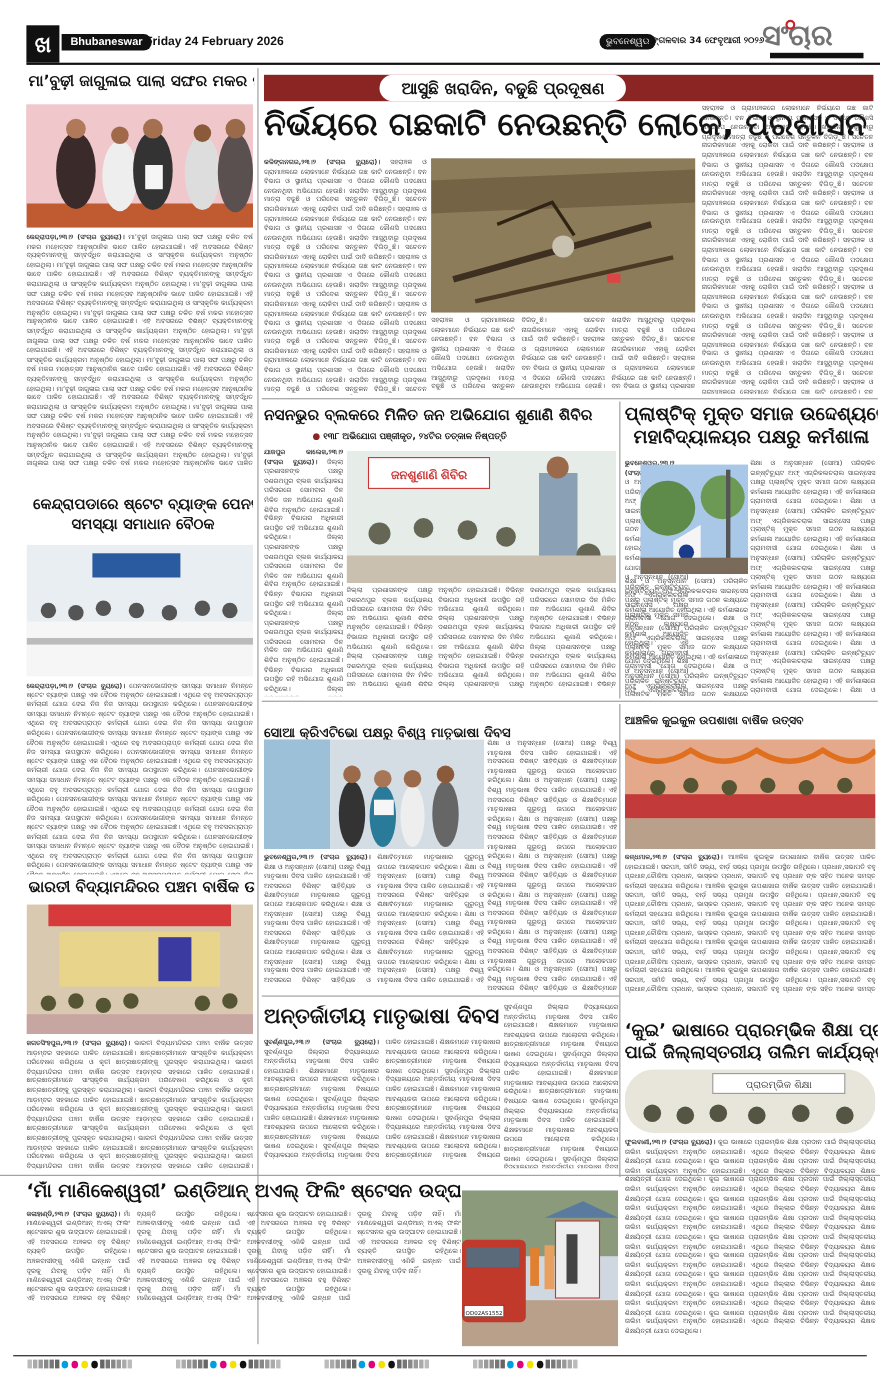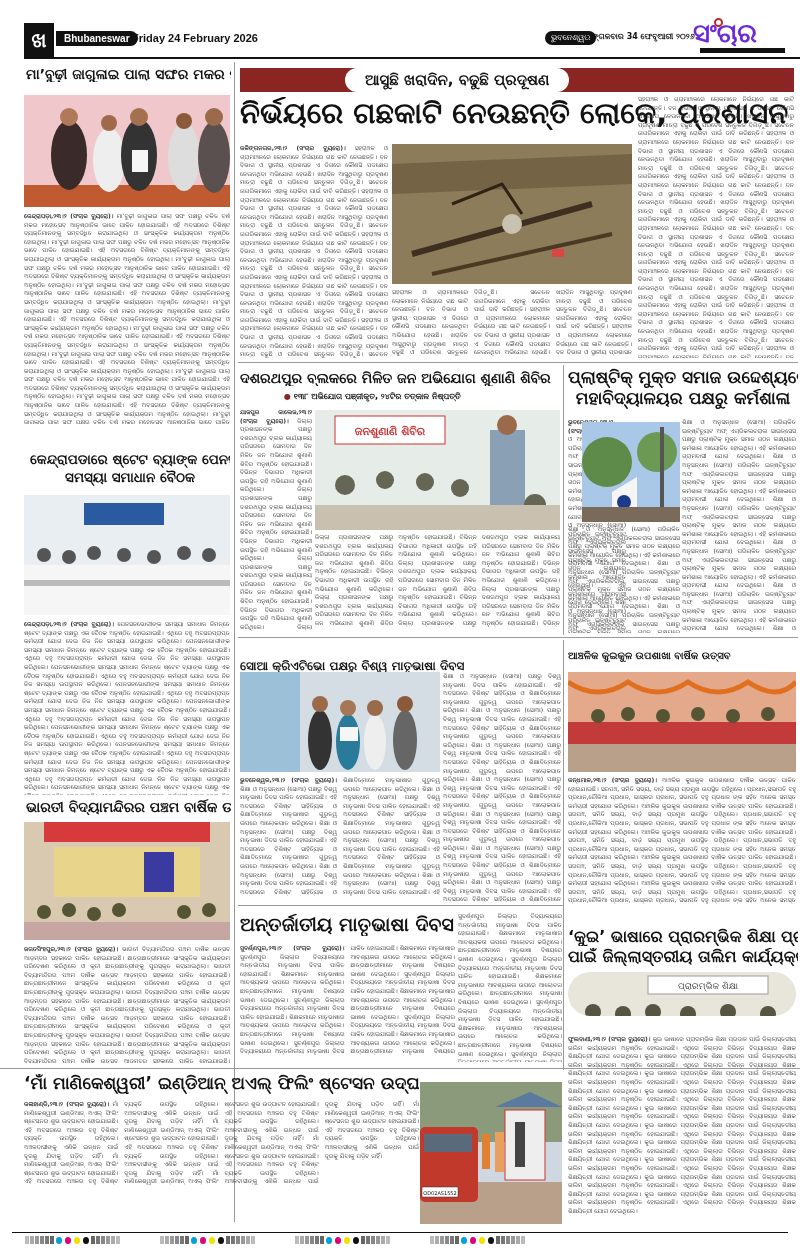--- a/index.html
+++ b/index.html
@@ -3,21 +3,21 @@
 <meta charset="utf-8">
 <style>
   * { box-sizing: border-box; margin: 0; padding: 0; }
   body { width: 800px; height: 1259px; background: #fff; font-family: "DejaVu Sans", sans-serif; color: #111; position: relative; overflow: hidden; }
   .abs { position: absolute; }
   .hdr-page { left: 24px; top: 23px; width: 30px; height: 34px; background: #111; color: #fff; font-weight: bold; font-size: 20px; text-align: center; line-height: 34px; }
   .hdr-city { left: 56px; top: 31px; background: #111; color: #fff; font-size: 10px; font-weight: bold; padding: 2px 8px; border-radius: 0 8px 8px 0; font-family: "Liberation Sans", sans-serif; }
   .hdr-date { left: 132px; top: 32px; font-size: 11px; font-weight: bold; font-family: "Liberation Sans", sans-serif; }
   .hdr-city-or { left: 545px; top: 31px; background: #111; color: #fff; font-size: 8px; padding: 2px 6px; border-radius: 8px; }
   .hdr-date-or { left: 586px; top: 32px; font-size: 8px; font-weight: bold; }
-  .hdr-logo { left: 693px; top: 18px; font-size: 26px; font-weight: bold; color: #6d28d9; }
+  .hdr-logo { left: 693px; top: 18px; font-size: 26px; font-weight: bold; color: #737373; }
   .hdr-logo-dot { left: 714px; top: 18px; width: 9px; height: 9px; border: 2px solid #c0272d; border-radius: 50%; }
   .hdr-logo-band { left: 700px; top: 48px; width: 85px; height: 5px; background: #111; }
   .hdr-rule { left: 24px; top: 57px; width: 776px; height: 2px; background: #111; }
 
   .vrule { background: #999; width: 1px; }
   .hrule { background: #999; height: 1px; }
   .hl { font-weight: bold; color: #111; line-height: 1.15; white-space: nowrap; overflow: hidden; }
   .body-text { font-size: 6px; line-height: 8.6px; color: #333; text-align: justify; overflow: hidden; }
   .photo { overflow: hidden; }
 
@@ -147,30 +147,30 @@
       <rect x="0" y="100" width="206" height="18" fill="#c7a5a0"></rect>
     </svg>
   </div>
   <div class="abs body-text" style="left:24px;top:945px;width:206px;height:118px;">
     <b>ଜଗତସିଂହପୁର,୨୩।୨ (ସଂଚାର ବ୍ୟୁରୋ)।</b>
     <span class="rep"> ଭାରତୀ ବିଦ୍ୟାମନ୍ଦିରର ପଞ୍ଚମ ବାର୍ଷିକ ଉତ୍ସବ ଆଡ଼ମ୍ବର ସହକାରେ ପାଳିତ ହୋଇଯାଇଛି। ଛାତ୍ରଛାତ୍ରୀମାନେ ସାଂସ୍କୃତିକ କାର୍ଯ୍ୟକ୍ରମ ପରିବେଷଣ କରିଥିଲେ ଓ କୃତୀ ଛାତ୍ରଛାତ୍ରୀଙ୍କୁ ପୁରସ୍କୃତ କରାଯାଇଥିଲା। ଭାରତୀ ବିଦ୍ୟାମନ୍ଦିରର ପଞ୍ଚମ ବାର୍ଷିକ ଉତ୍ସବ ଆଡ଼ମ୍ବର ସହକାରେ ପାଳିତ ହୋଇଯାଇଛି। ଛାତ୍ରଛାତ୍ରୀମାନେ ସାଂସ୍କୃତିକ କାର୍ଯ୍ୟକ୍ରମ ପରିବେଷଣ କରିଥିଲେ ଓ କୃତୀ ଛାତ୍ରଛାତ୍ରୀଙ୍କୁ ପୁରସ୍କୃତ କରାଯାଇଥିଲା। ଭାରତୀ ବିଦ୍ୟାମନ୍ଦିରର ପଞ୍ଚମ ବାର୍ଷିକ ଉତ୍ସବ ଆଡ଼ମ୍ବର ସହକାରେ ପାଳିତ ହୋଇଯାଇଛି। ଛାତ୍ରଛାତ୍ରୀମାନେ ସାଂସ୍କୃତିକ କାର୍ଯ୍ୟକ୍ରମ ପରିବେଷଣ କରିଥିଲେ ଓ କୃତୀ ଛାତ୍ରଛାତ୍ରୀଙ୍କୁ ପୁରସ୍କୃତ କରାଯାଇଥିଲା। ଭାରତୀ ବିଦ୍ୟାମନ୍ଦିରର ପଞ୍ଚମ ବାର୍ଷିକ ଉତ୍ସବ ଆଡ଼ମ୍ବର ସହକାରେ ପାଳିତ ହୋଇଯାଇଛି। ଛାତ୍ରଛାତ୍ରୀମାନେ ସାଂସ୍କୃତିକ କାର୍ଯ୍ୟକ୍ରମ ପରିବେଷଣ କରିଥିଲେ ଓ କୃତୀ ଛାତ୍ରଛାତ୍ରୀଙ୍କୁ ପୁରସ୍କୃତ କରାଯାଇଥିଲା। ଭାରତୀ ବିଦ୍ୟାମନ୍ଦିରର ପଞ୍ଚମ ବାର୍ଷିକ ଉତ୍ସବ ଆଡ଼ମ୍ବର ସହକାରେ ପାଳିତ ହୋଇଯାଇଛି। ଛାତ୍ରଛାତ୍ରୀମାନେ ସାଂସ୍କୃତିକ କାର୍ଯ୍ୟକ୍ରମ ପରିବେଷଣ କରିଥିଲେ ଓ କୃତୀ ଛାତ୍ରଛାତ୍ରୀଙ୍କୁ ପୁରସ୍କୃତ କରାଯାଇଥିଲା। ଭାରତୀ ବିଦ୍ୟାମନ୍ଦିରର ପଞ୍ଚମ ବାର୍ଷିକ ଉତ୍ସବ ଆଡ଼ମ୍ବର ସହକାରେ ପାଳିତ ହୋଇଯାଇଛି। ଛାତ୍ରଛାତ୍ରୀମାନେ ସାଂସ୍କୃତିକ କାର୍ଯ୍ୟକ୍ରମ ପରିବେଷଣ କରିଥିଲେ ଓ କୃତୀ ଛାତ୍ରଛାତ୍ରୀଙ୍କୁ ପୁରସ୍କୃତ କରାଯାଇଥିଲା। ଭାରତୀ ବିଦ୍ୟାମନ୍ଦିରର ପଞ୍ଚମ ବାର୍ଷିକ ଉତ୍ସବ ଆଡ଼ମ୍ବର ସହକାରେ ପାଳିତ ହୋଇଯାଇଛି। ଛାତ୍ରଛାତ୍ରୀମାନେ ସାଂସ୍କୃତିକ କାର୍ଯ୍ୟକ୍ରମ ପରିବେଷଣ କରିଥିଲେ ଓ କୃତୀ ଛାତ୍ରଛାତ୍ରୀଙ୍କୁ ପୁରସ୍କୃତ କରାଯାଇଥିଲା। ଭାରତୀ ବିଦ୍ୟାମନ୍ଦିରର ପଞ୍ଚମ ବାର୍ଷିକ ଉତ୍ସବ ଆଡ଼ମ୍ବର ସହକାରେ ପାଳିତ ହୋଇଯାଇଛି। ଛାତ୍ରଛାତ୍ରୀମାନେ ସାଂସ୍କୃତିକ କାର୍ଯ୍ୟକ୍ରମ ପରିବେଷଣ କରିଥିଲେ ଓ କୃତୀ ଛାତ୍ରଛାତ୍ରୀଙ୍କୁ ପୁରସ୍କୃତ କରାଯାଇଥିଲା। </span>
   </div>
 </section>
 
 <section>
-  <div class="abs hl" style="left:240px;top:370px;width:322px;font-size:14px;">ଦଶରଥପୁର ବ୍ଲକରେ ମିଳିତ ଜନ ଅଭିଯୋଗ ଶୁଣାଣି ଶିବିର</div>
+  <div class="abs hl" style="left:240px;top:370px;width:322px;font-size:14px;">ନସନଭୁର ବ୍ଲକରେ ମିଳିତ ଜନ ଅଭିଯୋଗ ଶୁଣାଣି ଶିବିର</div>
   <div class="abs" style="left:240px;top:392px;width:322px;font-size:8px;font-weight:bold;white-space:nowrap;margin-left:44px;">
     <span style="color:#8b2524;">●</span>
     <span>୧୩୮ ଅଭିଯୋଗ ପଞ୍ଜୀକୃତ, ୨୪ଟିର ତତ୍କାଳ ନିଷ୍ପତ୍ତି</span>
   </div>
   <div class="abs body-text" style="left:240px;top:408px;width:72px;height:225px;">
     <b>ଯାଜପୁର କାଲେଜ,୨୩।୨ (ସଂଚାର ବ୍ୟୁରୋ)।</b>
     <span class="rep"> ଜିଲ୍ଲା ପ୍ରଶାସନଙ୍କ ପକ୍ଷରୁ ଦଶରଥପୁର ବ୍ଲକ କାର୍ଯ୍ୟାଳୟ ପରିସରରେ ସୋମବାର ଦିନ ମିଳିତ ଜନ ଅଭିଯୋଗ ଶୁଣାଣି ଶିବିର ଅନୁଷ୍ଠିତ ହୋଇଯାଇଛି। ବିଭିନ୍ନ ବିଭାଗର ଅଧିକାରୀ ଉପସ୍ଥିତ ରହି ଅଭିଯୋଗ ଶୁଣାଣି କରିଥିଲେ। ଜିଲ୍ଲା ପ୍ରଶାସନଙ୍କ ପକ୍ଷରୁ ଦଶରଥପୁର ବ୍ଲକ କାର୍ଯ୍ୟାଳୟ ପରିସରରେ ସୋମବାର ଦିନ ମିଳିତ ଜନ ଅଭିଯୋଗ ଶୁଣାଣି ଶିବିର ଅନୁଷ୍ଠିତ ହୋଇଯାଇଛି। ବିଭିନ୍ନ ବିଭାଗର ଅଧିକାରୀ ଉପସ୍ଥିତ ରହି ଅଭିଯୋଗ ଶୁଣାଣି କରିଥିଲେ। ଜିଲ୍ଲା ପ୍ରଶାସନଙ୍କ ପକ୍ଷରୁ ଦଶରଥପୁର ବ୍ଲକ କାର୍ଯ୍ୟାଳୟ ପରିସରରେ ସୋମବାର ଦିନ ମିଳିତ ଜନ ଅଭିଯୋଗ ଶୁଣାଣି ଶିବିର ଅନୁଷ୍ଠିତ ହୋଇଯାଇଛି। ବିଭିନ୍ନ ବିଭାଗର ଅଧିକାରୀ ଉପସ୍ଥିତ ରହି ଅଭିଯୋଗ ଶୁଣାଣି କରିଥିଲେ। ଜିଲ୍ଲା ପ୍ରଶାସନଙ୍କ ପକ୍ଷରୁ ଦଶରଥପୁର ବ୍ଲକ କାର୍ଯ୍ୟାଳୟ ପରିସରରେ ସୋମବାର ଦିନ ମିଳିତ ଜନ ଅଭିଯୋଗ ଶୁଣାଣି ଶିବିର ଅନୁଷ୍ଠିତ ହୋଇଯାଇଛି। ବିଭିନ୍ନ ବିଭାଗର ଅଧିକାରୀ ଉପସ୍ଥିତ ରହି ଅଭିଯୋଗ ଶୁଣାଣି କରିଥିଲେ। </span>
   </div>
-  <div class="abs photo" style="left:315px;top:410px;width:245px;height:120px;">
+  <div class="abs photo" style="left:315px;top:410px;width:245px;height:120px;font-family:Liberation Serif, serif;">
     <svg width="245" height="120">
       <rect width="245" height="120" fill="#e6ece8"></rect>
       <rect x="20" y="6" width="110" height="28" fill="#fff" stroke="#c33" stroke-width="1"></rect>
       <text x="75" y="25" font-size="11" fill="#c33" text-anchor="middle" font-weight="bold">ଜନଶୁଣାଣି ଶିବିର</text>
       <rect x="175" y="20" width="35" height="100" fill="#8aa0b4"></rect>
       <circle cx="192" cy="15" r="10" fill="#9a6a4a"></circle>
       <g fill="#665">
         <circle cx="30" cy="75" r="10"></circle>
           <circle cx="70" cy="70" r="9"></circle>
           <circle cx="110" cy="72" r="9"></circle>
@@ -270,21 +270,21 @@
   </div>
   <div class="abs body-text" style="left:240px;top:944px;width:215px;height:118px;column-count:2;column-gap:6px;">
     <b>ସୁବର୍ଣ୍ଣପୁର,୨୩।୨ (ସଂଚାର ବ୍ୟୁରୋ)।</b>
     <span class="rep"> ସୁବର୍ଣ୍ଣପୁର ଜିଲ୍ଲାର ବିଦ୍ୟାଳୟରେ ଅନ୍ତର୍ଜାତୀୟ ମାତୃଭାଷା ଦିବସ ପାଳିତ ହୋଇଯାଇଛି। ଶିକ୍ଷକମାନେ ମାତୃଭାଷାର ଆବଶ୍ୟକତା ଉପରେ ଆଲୋଚନା କରିଥିଲେ। ଛାତ୍ରଛାତ୍ରୀମାନେ ମାତୃଭାଷା ବିଷୟରେ ଭାଷଣ ଦେଇଥିଲେ। ସୁବର୍ଣ୍ଣପୁର ଜିଲ୍ଲାର ବିଦ୍ୟାଳୟରେ ଅନ୍ତର୍ଜାତୀୟ ମାତୃଭାଷା ଦିବସ ପାଳିତ ହୋଇଯାଇଛି। ଶିକ୍ଷକମାନେ ମାତୃଭାଷାର ଆବଶ୍ୟକତା ଉପରେ ଆଲୋଚନା କରିଥିଲେ। ଛାତ୍ରଛାତ୍ରୀମାନେ ମାତୃଭାଷା ବିଷୟରେ ଭାଷଣ ଦେଇଥିଲେ। ସୁବର୍ଣ୍ଣପୁର ଜିଲ୍ଲାର ବିଦ୍ୟାଳୟରେ ଅନ୍ତର୍ଜାତୀୟ ମାତୃଭାଷା ଦିବସ ପାଳିତ ହୋଇଯାଇଛି। ଶିକ୍ଷକମାନେ ମାତୃଭାଷାର ଆବଶ୍ୟକତା ଉପରେ ଆଲୋଚନା କରିଥିଲେ। ଛାତ୍ରଛାତ୍ରୀମାନେ ମାତୃଭାଷା ବିଷୟରେ ଭାଷଣ ଦେଇଥିଲେ। ସୁବର୍ଣ୍ଣପୁର ଜିଲ୍ଲାର ବିଦ୍ୟାଳୟରେ ଅନ୍ତର୍ଜାତୀୟ ମାତୃଭାଷା ଦିବସ ପାଳିତ ହୋଇଯାଇଛି। ଶିକ୍ଷକମାନେ ମାତୃଭାଷାର ଆବଶ୍ୟକତା ଉପରେ ଆଲୋଚନା କରିଥିଲେ। ଛାତ୍ରଛାତ୍ରୀମାନେ ମାତୃଭାଷା ବିଷୟରେ ଭାଷଣ ଦେଇଥିଲେ। ସୁବର୍ଣ୍ଣପୁର ଜିଲ୍ଲାର ବିଦ୍ୟାଳୟରେ ଅନ୍ତର୍ଜାତୀୟ ମାତୃଭାଷା ଦିବସ ପାଳିତ ହୋଇଯାଇଛି। ଶିକ୍ଷକମାନେ ମାତୃଭାଷାର ଆବଶ୍ୟକତା ଉପରେ ଆଲୋଚନା କରିଥିଲେ। ଛାତ୍ରଛାତ୍ରୀମାନେ ମାତୃଭାଷା ବିଷୟରେ ଭାଷଣ ଦେଇଥିଲେ। ସୁବର୍ଣ୍ଣପୁର ଜିଲ୍ଲାର ବିଦ୍ୟାଳୟରେ ଅନ୍ତର୍ଜାତୀୟ ମାତୃଭାଷା ଦିବସ ପାଳିତ ହୋଇଯାଇଛି। ଶିକ୍ଷକମାନେ ମାତୃଭାଷାର ଆବଶ୍ୟକତା ଉପରେ ଆଲୋଚନା କରିଥିଲେ। ଛାତ୍ରଛାତ୍ରୀମାନେ ମାତୃଭାଷା ବିଷୟରେ ଭାଷଣ ଦେଇଥିଲେ। </span>
   </div>
 </section>
 
 <section>
   <div class="abs hl" style="left:568px;top:928px;width:230px;font-size:16px;text-align:center;">‘କୁଇ’ ଭାଷାରେ ପ୍ରାରମ୍ଭିକ ଶିକ୍ଷା ପ୍ରଦାନ</div>
   <div class="abs hl" style="left:568px;top:948px;width:230px;font-size:16px;text-align:center;">ପାଇଁ ଜିଲ୍ଲାସ୍ତରୀୟ ତାଲିମ କାର୍ଯ୍ୟକ୍ରମ</div>
-  <div class="abs photo" style="left:568px;top:972px;width:228px;height:44px;border-radius:27px;">
+  <div class="abs photo" style="left:568px;top:972px;width:228px;height:58px;border-radius:27px;">
     <svg width="228" height="60">
       <rect width="228" height="60" fill="#e8e6da"></rect>
       <rect x="80" y="4" width="120" height="18" fill="#fff" stroke="#999" stroke-width="1"></rect>
       <text x="140" y="17" font-size="9" fill="#333" text-anchor="middle">ପ୍ରାରମ୍ଭିକ ଶିକ୍ଷା</text>
       <g fill="#554">
         <circle cx="25" cy="40" r="8"></circle>
           <circle cx="55" cy="42" r="8"></circle>
           <circle cx="85" cy="40" r="8"></circle>
           <circle cx="120" cy="42" r="8"></circle>
           <circle cx="160" cy="40" r="8"></circle>

